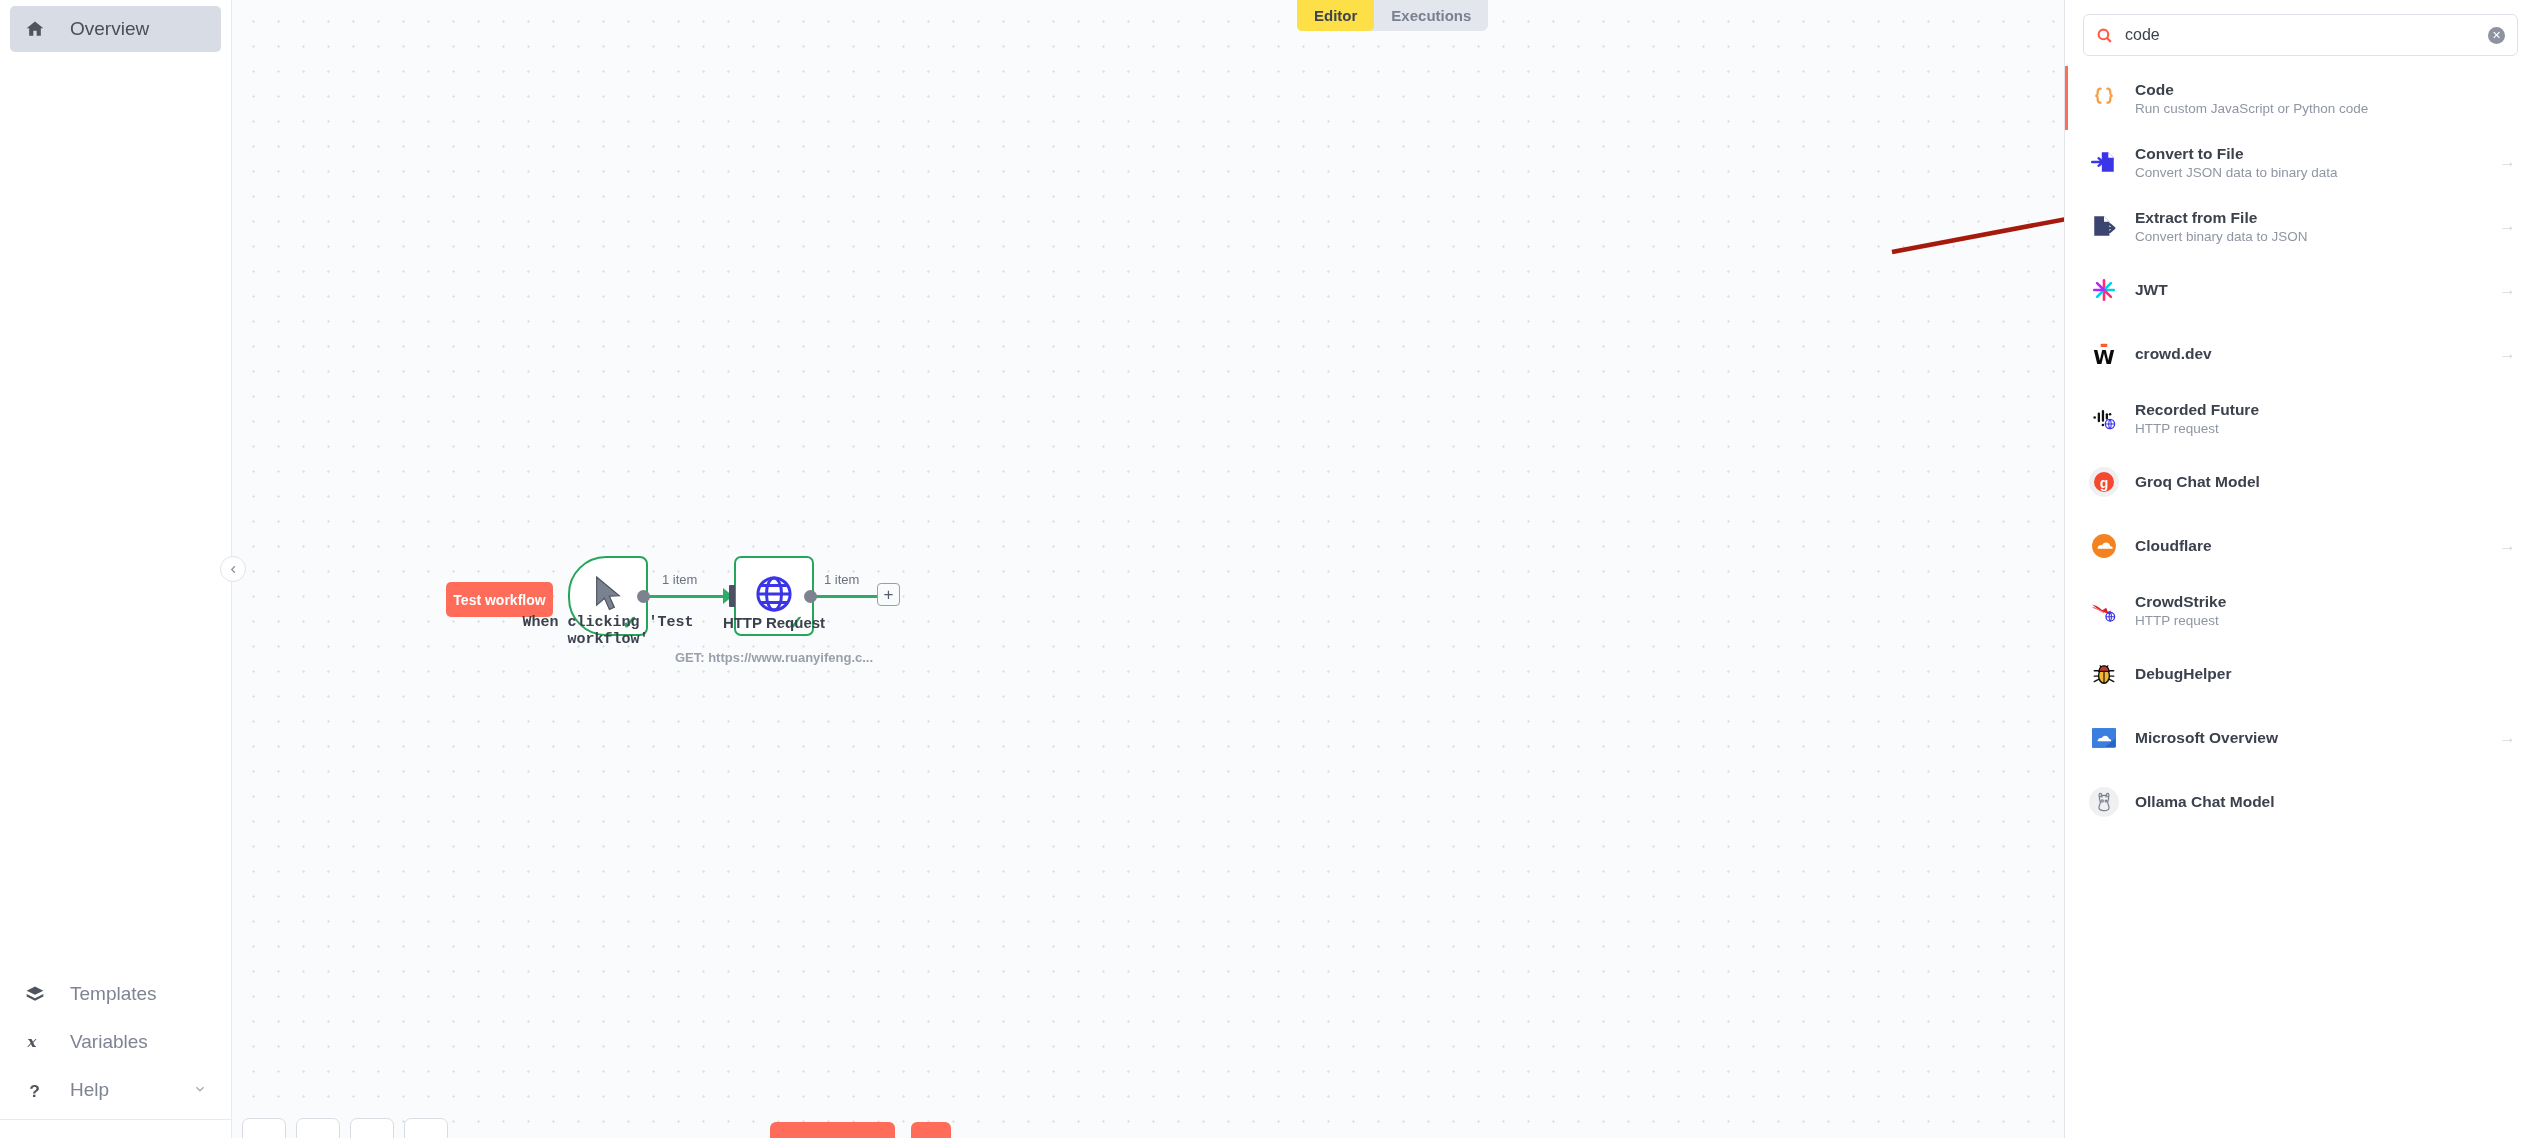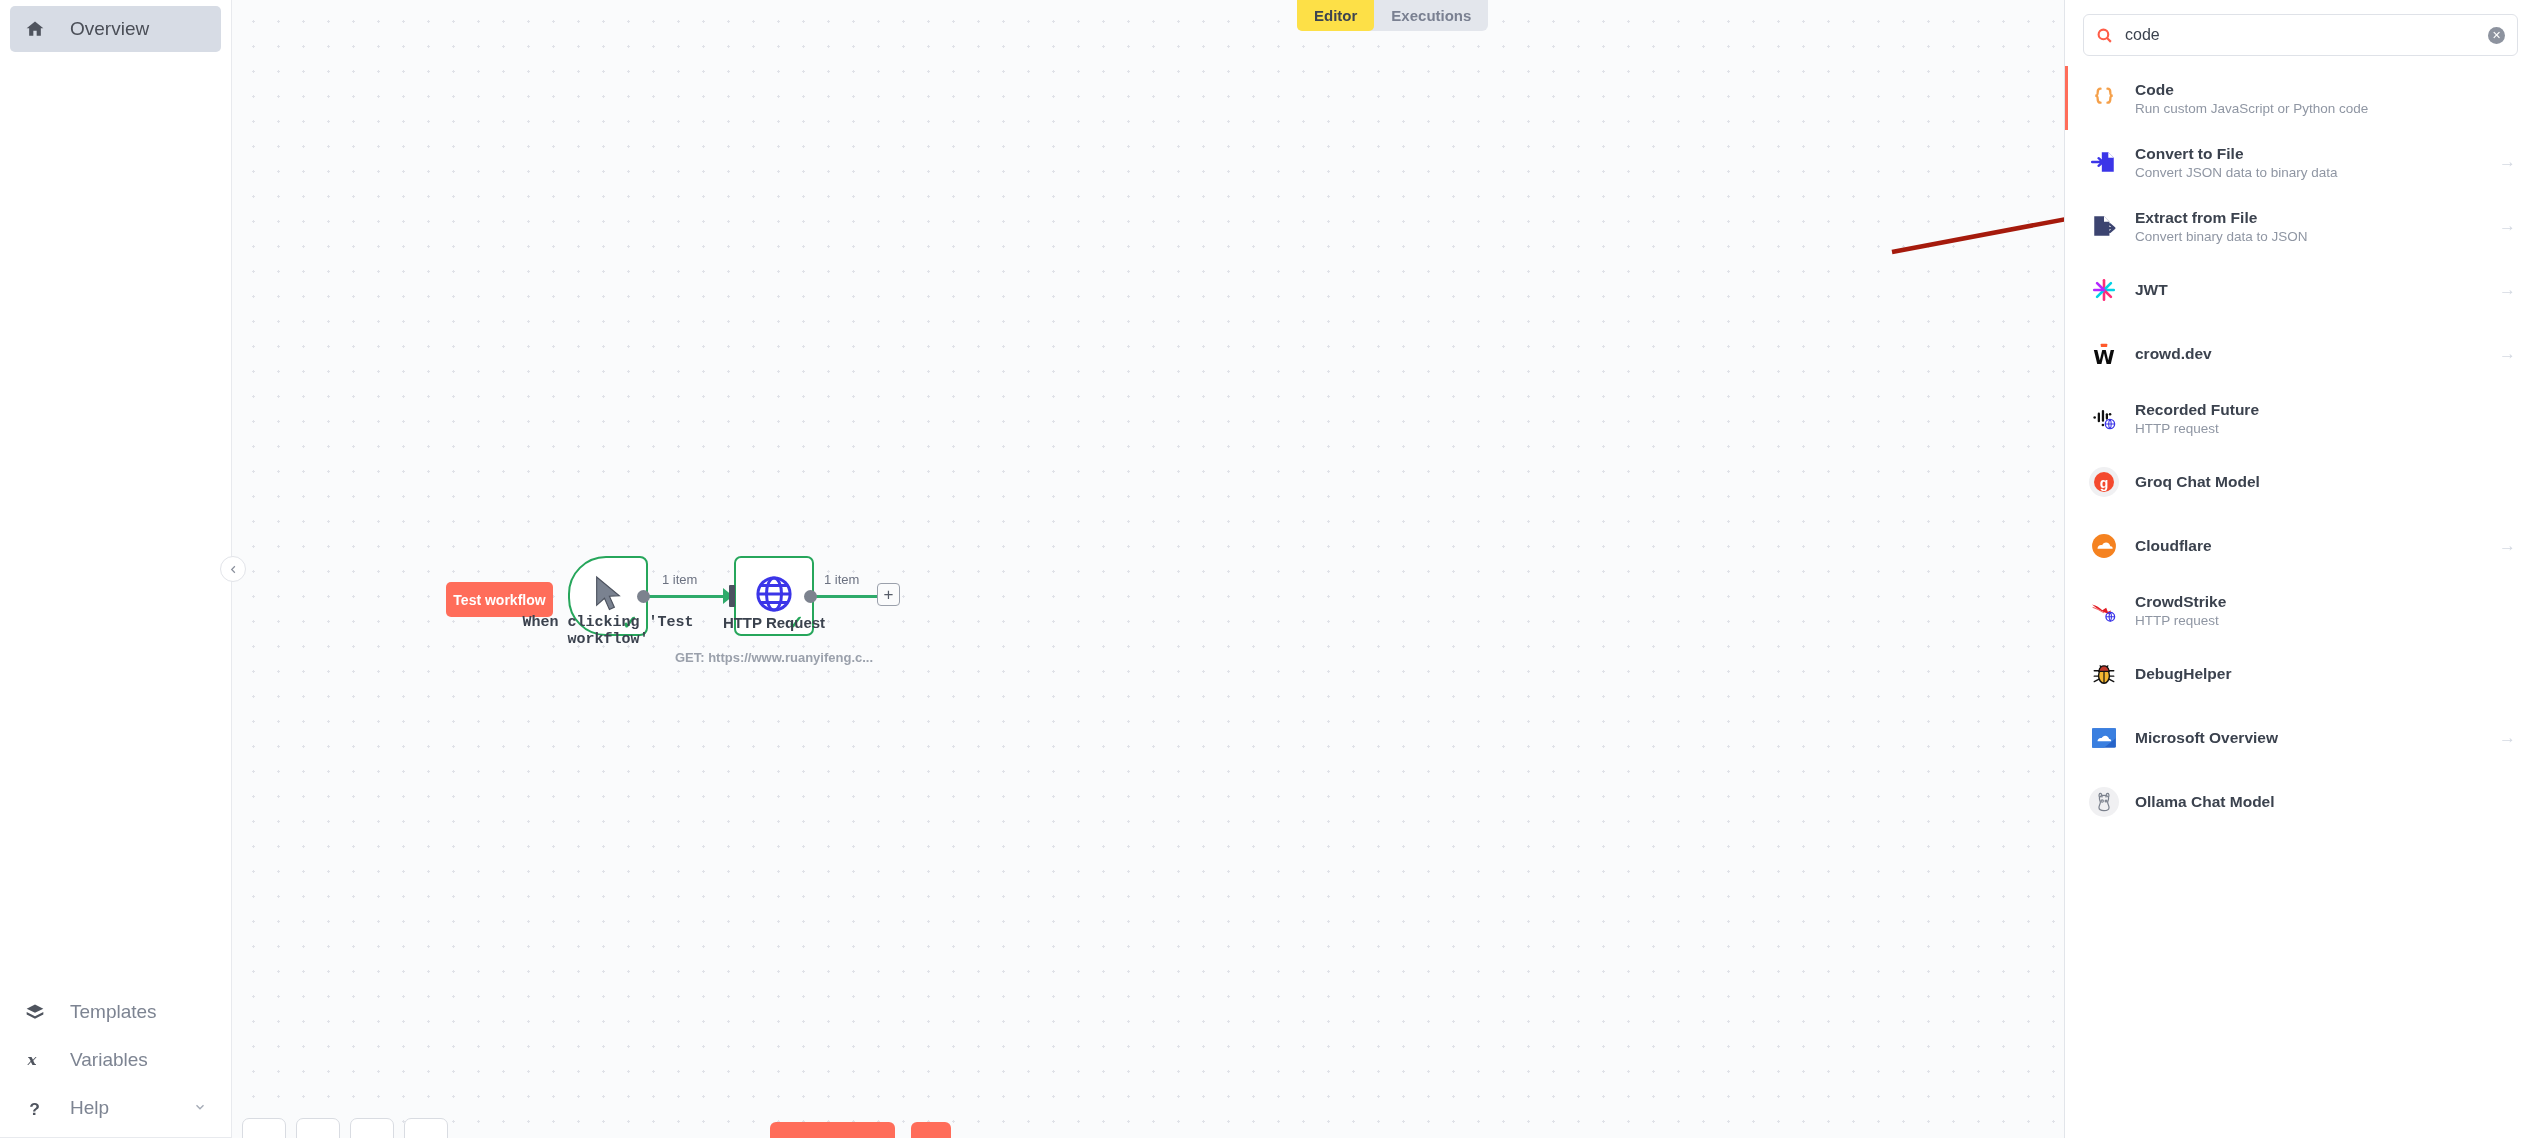--- a/index.html
+++ b/index.html
@@ -32,21 +32,21 @@
     color: #7d8492;
     font-size: 19px;
     cursor: pointer;
     white-space: nowrap;
   }
   .side-item.active { background: #d7dce5; color: #4a4e57; }
   .side-ico {
     width: 22px; display: flex; align-items: center; justify-content: center;
     color: #5c626e; flex: 0 0 22px;
   }
-  .sidebar-bottom { }
+  .sidebar-bottom { padding-bottom: 18px; }
   .side-chev { margin-left: auto; color: #a5abb6; font-size: 13px; }
   .sidebar-divider {
     height: 1px; background: #e8eaee; margin: 6px 0 0 0;
   }
 
   
   .collapse-handle {
     position: absolute; left: 220px; top: 556px;
     width: 26px; height: 26px; border-radius: 50%;
     background: #ffffff; border: 1px solid #e2e4e9;

